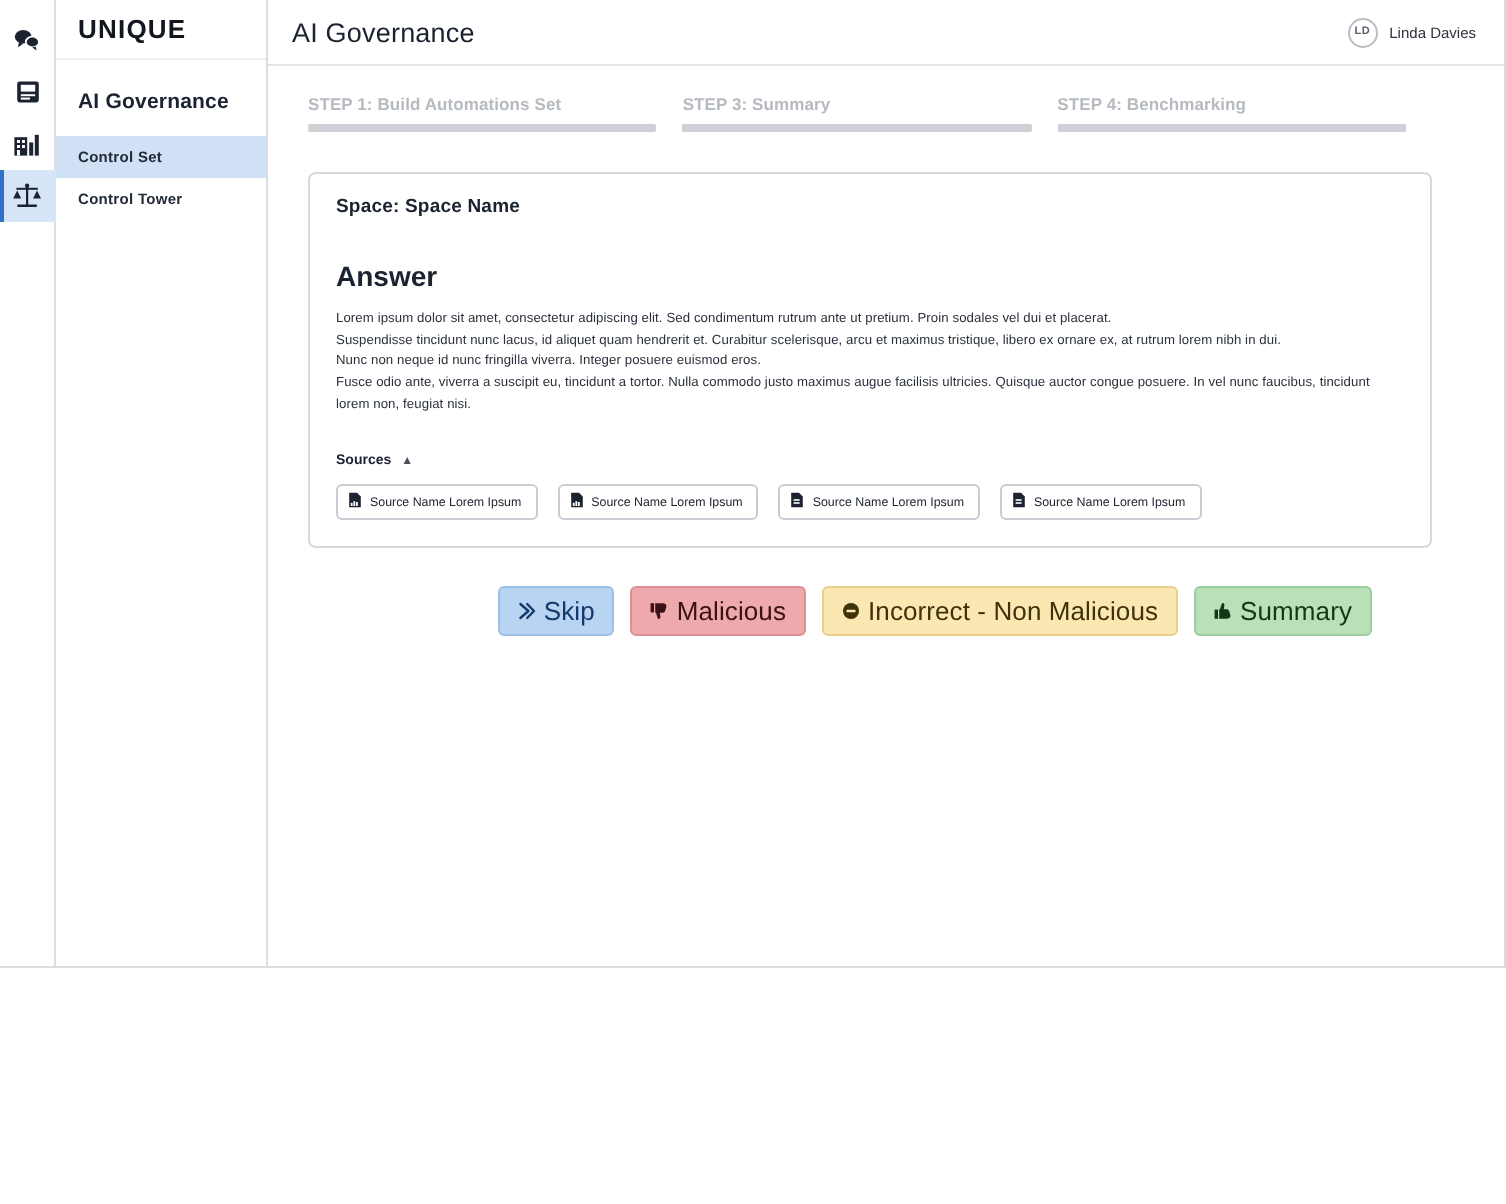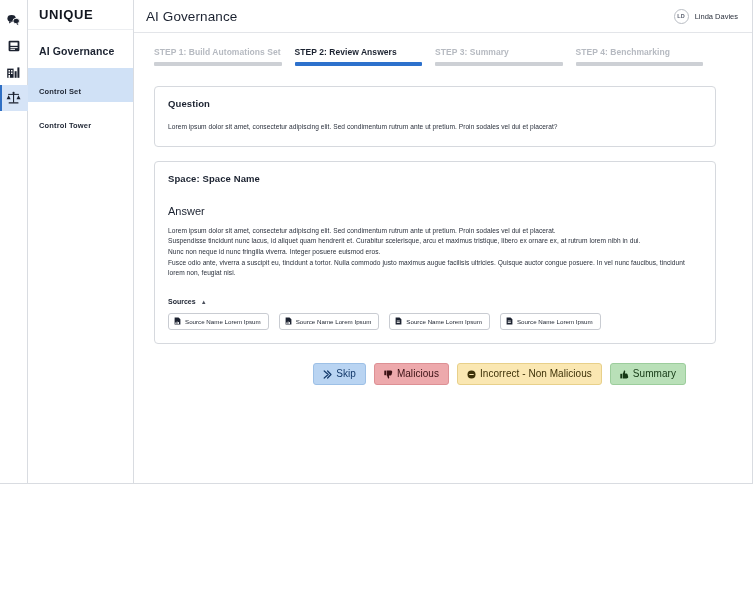--- a/index.html
+++ b/index.html
@@ -68,21 +68,21 @@
     font-size: 10.5px;
     font-weight: 700;
     color: #1b2230;
     padding: 15px 0 11px 11px;
     letter-spacing: 0.1px;
   }
   .nav-item {
     font-size: 7.5px;
     font-weight: 700;
     color: #232a38;
-    padding: 19px 0 6px 11px;
+    padding: 6px 0 6px 11px;
     cursor: pointer;
     letter-spacing: 0.15px;
   }
   .nav-item.active { background: #d0e1f6; }
 
   
   .main {
     flex: 1;
     display: flex; flex-direction: column;
     min-width: 0;
@@ -183,22 +183,22 @@
     margin-bottom: 13px;
     letter-spacing: 0.1px;
   }
   .card-body-text {
     font-size: 6.6px;
     color: #2a303c;
     line-height: 1.62;
     letter-spacing: 0.05px;
   }
   .answer-heading {
-    font-size: 11px;
-    font-weight: 400;
+    font-size: 14px;
+    font-weight: 700;
     color: #1b2230;
     margin: 21px 0 9px 0;
   }
   .answer-para { margin: 0; }
 
   
   .sources-head {
     display: flex; align-items: center; gap: 5px;
     margin: 19px 0 8px 0;
     cursor: pointer;
@@ -227,21 +227,21 @@
   .actions {
     display: flex; gap: 8px;
     justify-content: flex-end;
     margin: 19px 0 0 8px;
     padding-right: 30px;
   }
   .btn {
     display: inline-flex; align-items: center; gap: 4px;
     border-radius: 3px;
     padding: 5px 9px;
-    font-size: 10px;
+    font-size: 13px;
     font-weight: 400;
     cursor: pointer;
     border: 1px solid transparent;
     letter-spacing: 0.05px;
     line-height: 1;
   }
   .btn-skip { background: #b9d4f2; border-color: #9dc0e6; color: #143a6b; }
   .btn-malicious { background: #eda9ac; border-color: #dd9094; color: #3a1114; }
   .btn-incorrect { background: #fae7b2; border-color: #e8d08a; color: #3e3209; }
   .btn-correct { background: #b9e0b8; border-color: #9ccd9c; color: #143814; }
@@ -320,39 +320,31 @@
       </div>
     </div>
 
     <div class="content">
 
       <div class="stepper">
         <div class="step">
           <div class="step-label">STEP 1: Build Automations Set</div>
           <div class="step-bar"></div>
         </div>
-        <div class="step active">
-          <div class="step-label">STEP 2: Review Answers</div>
-          <div class="step-bar"></div>
-        </div>
         <div class="step">
           <div class="step-label">STEP 3: Summary</div>
           <div class="step-bar"></div>
         </div>
         <div class="step">
           <div class="step-label">STEP 4: Benchmarking</div>
           <div class="step-bar"></div>
         </div>
       </div>
 
 
-      <div class="card">
-        <div class="card-title">Question</div>
-        <div class="card-body-text">Lorem ipsum dolor sit amet, consectetur adipiscing elit. Sed condimentum rutrum ante ut pretium. Proin sodales vel dui et placerat?</div>
-      </div>
 
       <div class="card">
         <div class="card-title">Space: Space Name</div>
         <div class="answer-heading">Answer</div>
         <div class="card-body-text">
           <p class="answer-para">Lorem ipsum dolor sit amet, consectetur adipiscing elit. Sed condimentum rutrum ante ut pretium. Proin sodales vel dui et placerat.</p>
           <p class="answer-para">Suspendisse tincidunt nunc lacus, id aliquet quam hendrerit et. Curabitur scelerisque, arcu et maximus tristique, libero ex ornare ex, at rutrum lorem nibh in dui.</p>
           <p class="answer-para">Nunc non neque id nunc fringilla viverra. Integer posuere euismod eros.</p>
           <p class="answer-para">Fusce odio ante, viverra a suscipit eu, tincidunt a tortor. Nulla commodo justo maximus augue facilisis ultricies. Quisque auctor congue posuere. In vel nunc faucibus, tincidunt lorem non, feugiat nisi.</p>
         </div>

